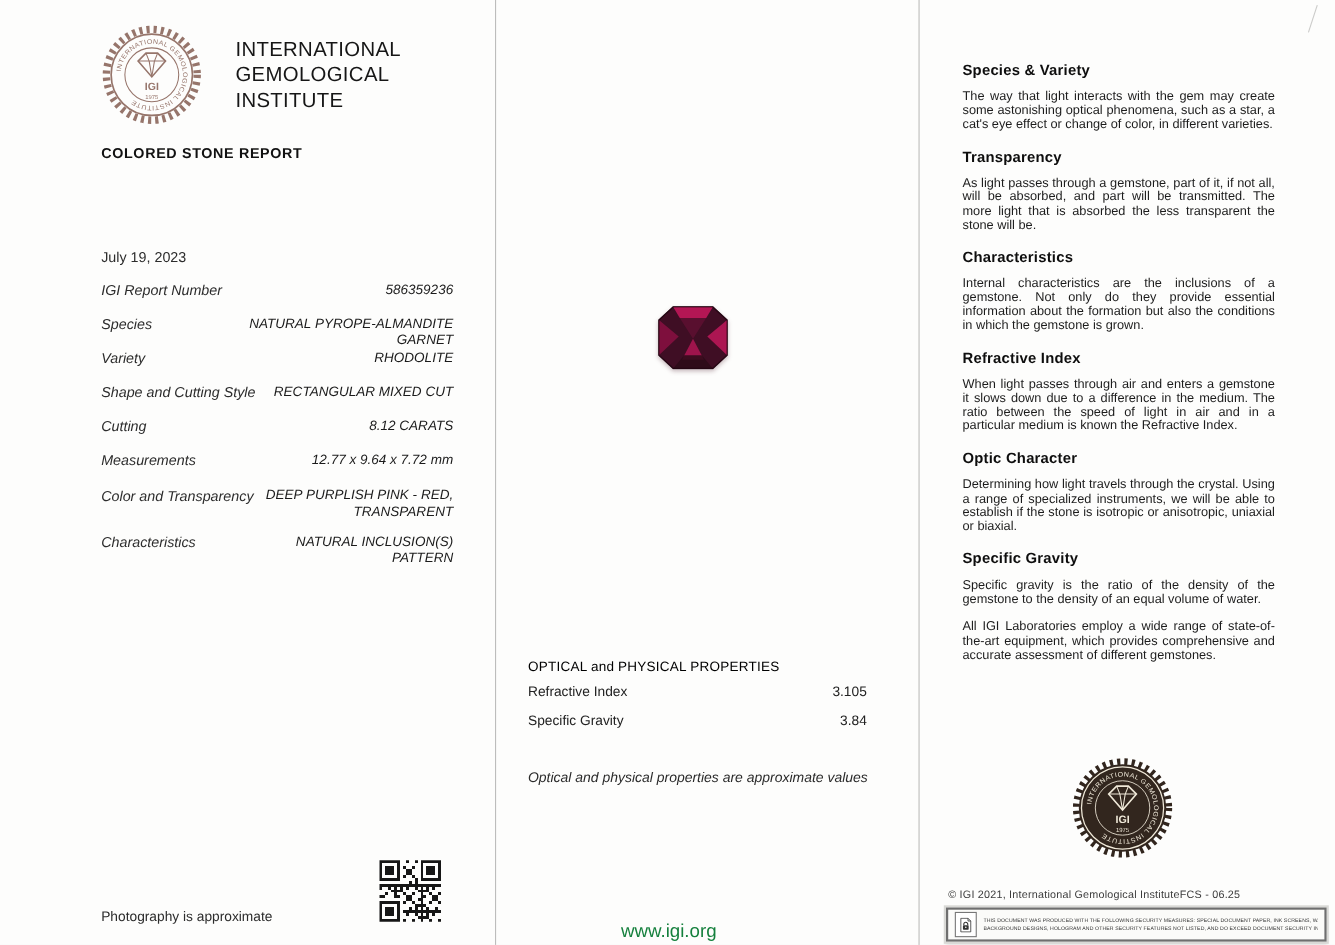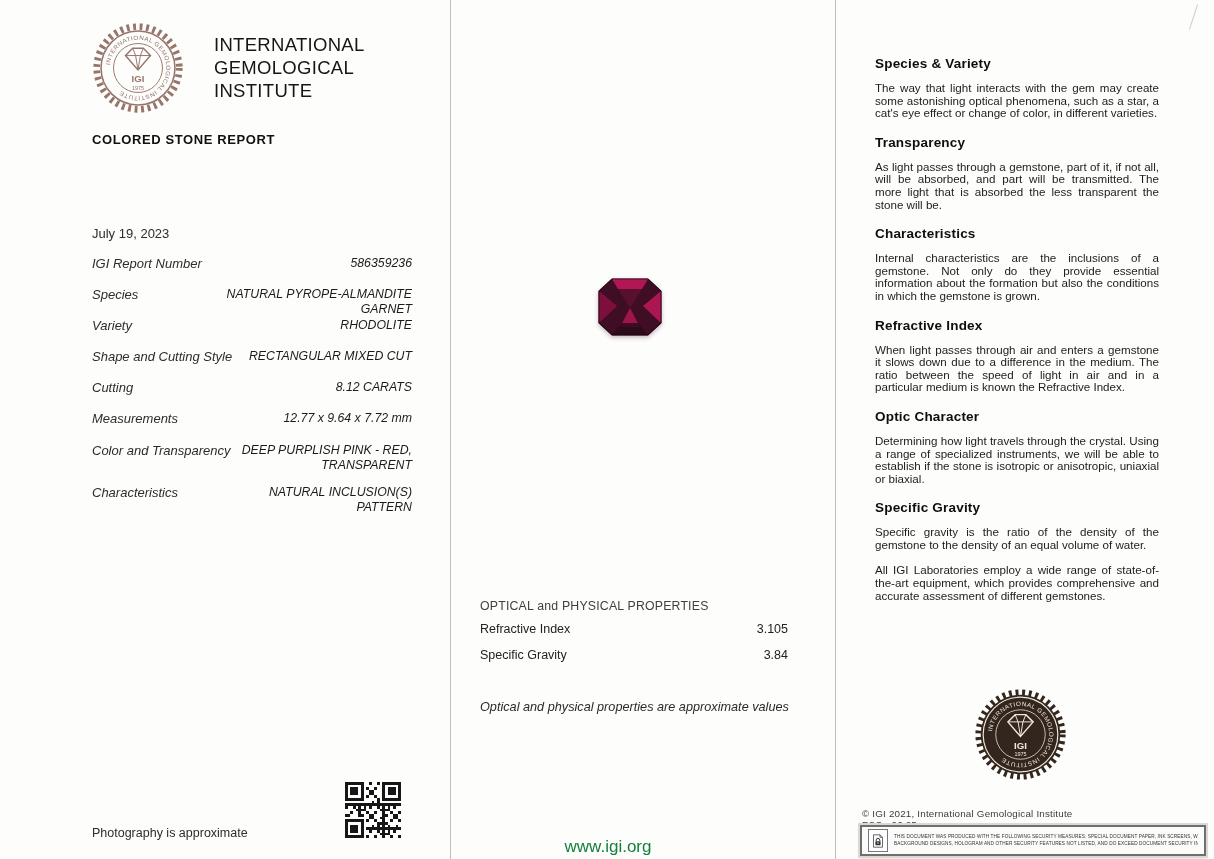--- a/index.html
+++ b/index.html
@@ -23,35 +23,35 @@
   .frow { position:absolute; left:92px; width:320px; display:flex; justify-content:space-between;font-style:italic; }
   .frow .lab { font-size:13px; color:#2c2c2c; white-space:nowrap; padding-right:8px; }
   .frow .val { font-size:12.3px; text-align:right; max-width:190px; line-height:14.5px; color:#1b1b1b; }
   .photo-note { position:absolute; left:92px; top:826px; font-size:12.5px; color:#2c2c2c; }
   .qr { position:absolute; left:345px; top:782px; width:56px; height:56px; }
   .qr svg { display:block; width:56px; height:56px; fill:#161616; }
 
   
   .gem { position:absolute; left:597px; top:277px; width:66px; height:60px;
          filter:drop-shadow(0 2px 2px rgba(60,10,30,.28)); }
-  .props-title { position:absolute; left:480px; top:599px; font-size:12.3px; letter-spacing:.2px; color:#404040; }
+  .props-title { position:absolute; left:480px; top:599px; font-size:12.3px; letter-spacing:.2px; color:#000000; }
   .prow { position:absolute; left:480px; width:308px; display:flex; justify-content:space-between;
           font-size:12.5px; color:#222; }
   .props-note { position:absolute; left:480px; top:700px; font-style:italic; font-size:12.7px; color:#2a2a2a; }
   .website { position:absolute; left:450px; top:837px; width:316px; text-align:center;
              font-size:17px; color:#15803d; }
 
   
   .glossary { position:absolute; left:875px; top:56px; width:284px; }
   .glossary h3 { font-size:13.5px; font-weight:700; margin:15px 0 11px; color:#0e0e0e; letter-spacing:.2px; }
   .glossary .sec:first-child h3 { margin-top:0; }
   .glossary p { font-size:11.6px; line-height:12.6px; margin:0 0 13px; text-align:justify; color:#1c1c1c; }
   .seal-bottom { position:absolute; left:972px; top:686px; width:97px; height:97px; }
   .footer-row { position:absolute; left:862px; top:808px; width:320px; display:flex;
-                font-size:9.8px; color:#3c3c3c; letter-spacing:.2px;flex-direction:column; }
+                font-size:9.8px; color:#3c3c3c; letter-spacing:.2px; }
   .security { position:absolute; left:860px; top:825px; width:346px; height:31px; box-sizing:border-box;
               border:2px solid #6f6f6f; box-shadow:0 0 0 2px #d9d9d6, 0 2px 3px rgba(0,0,0,.18);
               background:#fbfbf9; display:flex; align-items:center; gap:6px; padding:2px 6px; }
   .sec-icon { width:18px; height:21px; border:1px solid #777; background:#fff; flex:0 0 auto;
               display:flex; align-items:center; justify-content:center; }
   .sec-text { font-size:4.7px; line-height:6.4px; letter-spacing:.1px; color:#333; white-space:nowrap;
               overflow:hidden; }
   .artifact { position:absolute; background:#9a9a97; opacity:.5; }
 </style>
 </head>

